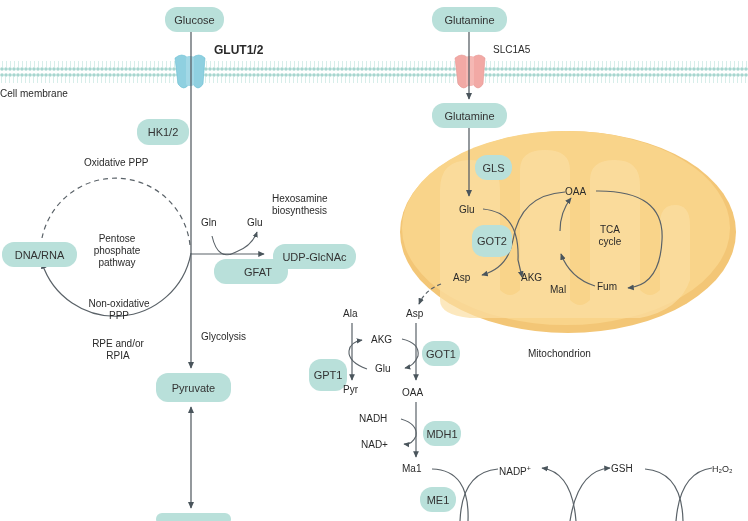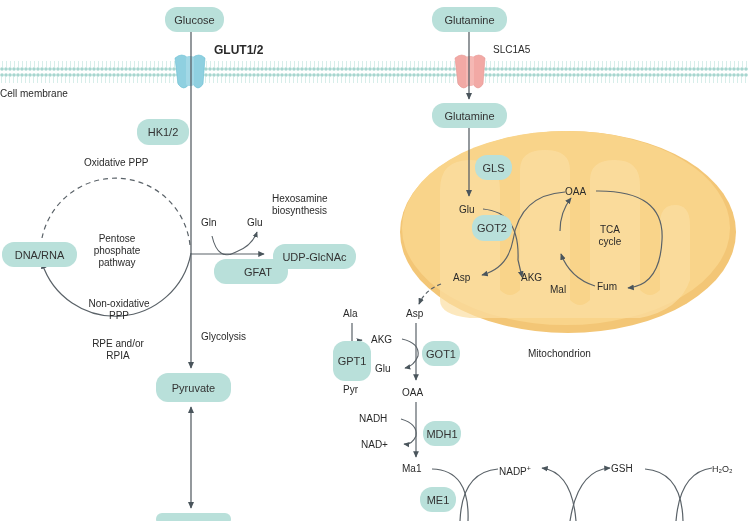--- a/index.html
+++ b/index.html
@@ -89,22 +89,22 @@
 <div class="box" style="left:165px;top:7px;width:59px;height:25px;">Glucose</div>
 <div class="box" style="left:137px;top:119px;width:52px;height:26px;">HK1/2</div>
 <div class="box" style="left:2px;top:242px;width:75px;height:25px;">DNA/RNA</div>
 <div class="box" style="left:214px;top:259px;width:60px;height:25px;padding-left:14px;">GFAT</div>
 <div class="box" style="left:273px;top:244px;width:83px;height:25px;">UDP-GlcNAc</div>
 <div class="box" style="left:156px;top:373px;width:75px;height:29px;">Pyruvate</div>
 <div class="box" style="left:156px;top:513px;width:75px;height:12px;"></div>
 <div class="box" style="left:432px;top:7px;width:75px;height:25px;">Glutamine</div>
 <div class="box" style="left:432px;top:103px;width:75px;height:25px;">Glutamine</div>
 <div class="box" style="left:475px;top:155px;width:37px;height:25px;">GLS</div>
-<div class="box" style="left:472px;top:215px;width:40px;height:26px;">GOT2</div>
-<div class="box" style="left:309px;top:341px;width:38px;height:40px;margin-left:24px;">GPT1</div>
+<div class="box" style="left:472px;top:225px;width:40px;height:32px;">GOT2</div>
+<div class="box" style="left:309px;top:359px;width:38px;height:32px;">GPT1</div>
 <div class="box" style="left:422px;top:341px;width:38px;height:25px;">GOT1</div>
 <div class="box" style="left:423px;top:421px;width:38px;height:25px;">MDH1</div>
 <div class="box" style="left:420px;top:487px;width:36px;height:25px;">ME1</div>
 
 <div class="lbl bold" style="left:214px;top:44px;font-size:12px;">GLUT1/2</div>
 <div class="lbl" style="left:493px;top:44px;">SLC1A5</div>
 <div class="lbl" style="left:0px;top:88px;">Cell membrane</div>
 
 <div class="lbl" style="left:84px;top:157px;">Oxidative PPP</div>
 <div class="lbl ctr" style="left:90px;top:233px;width:54px;">

